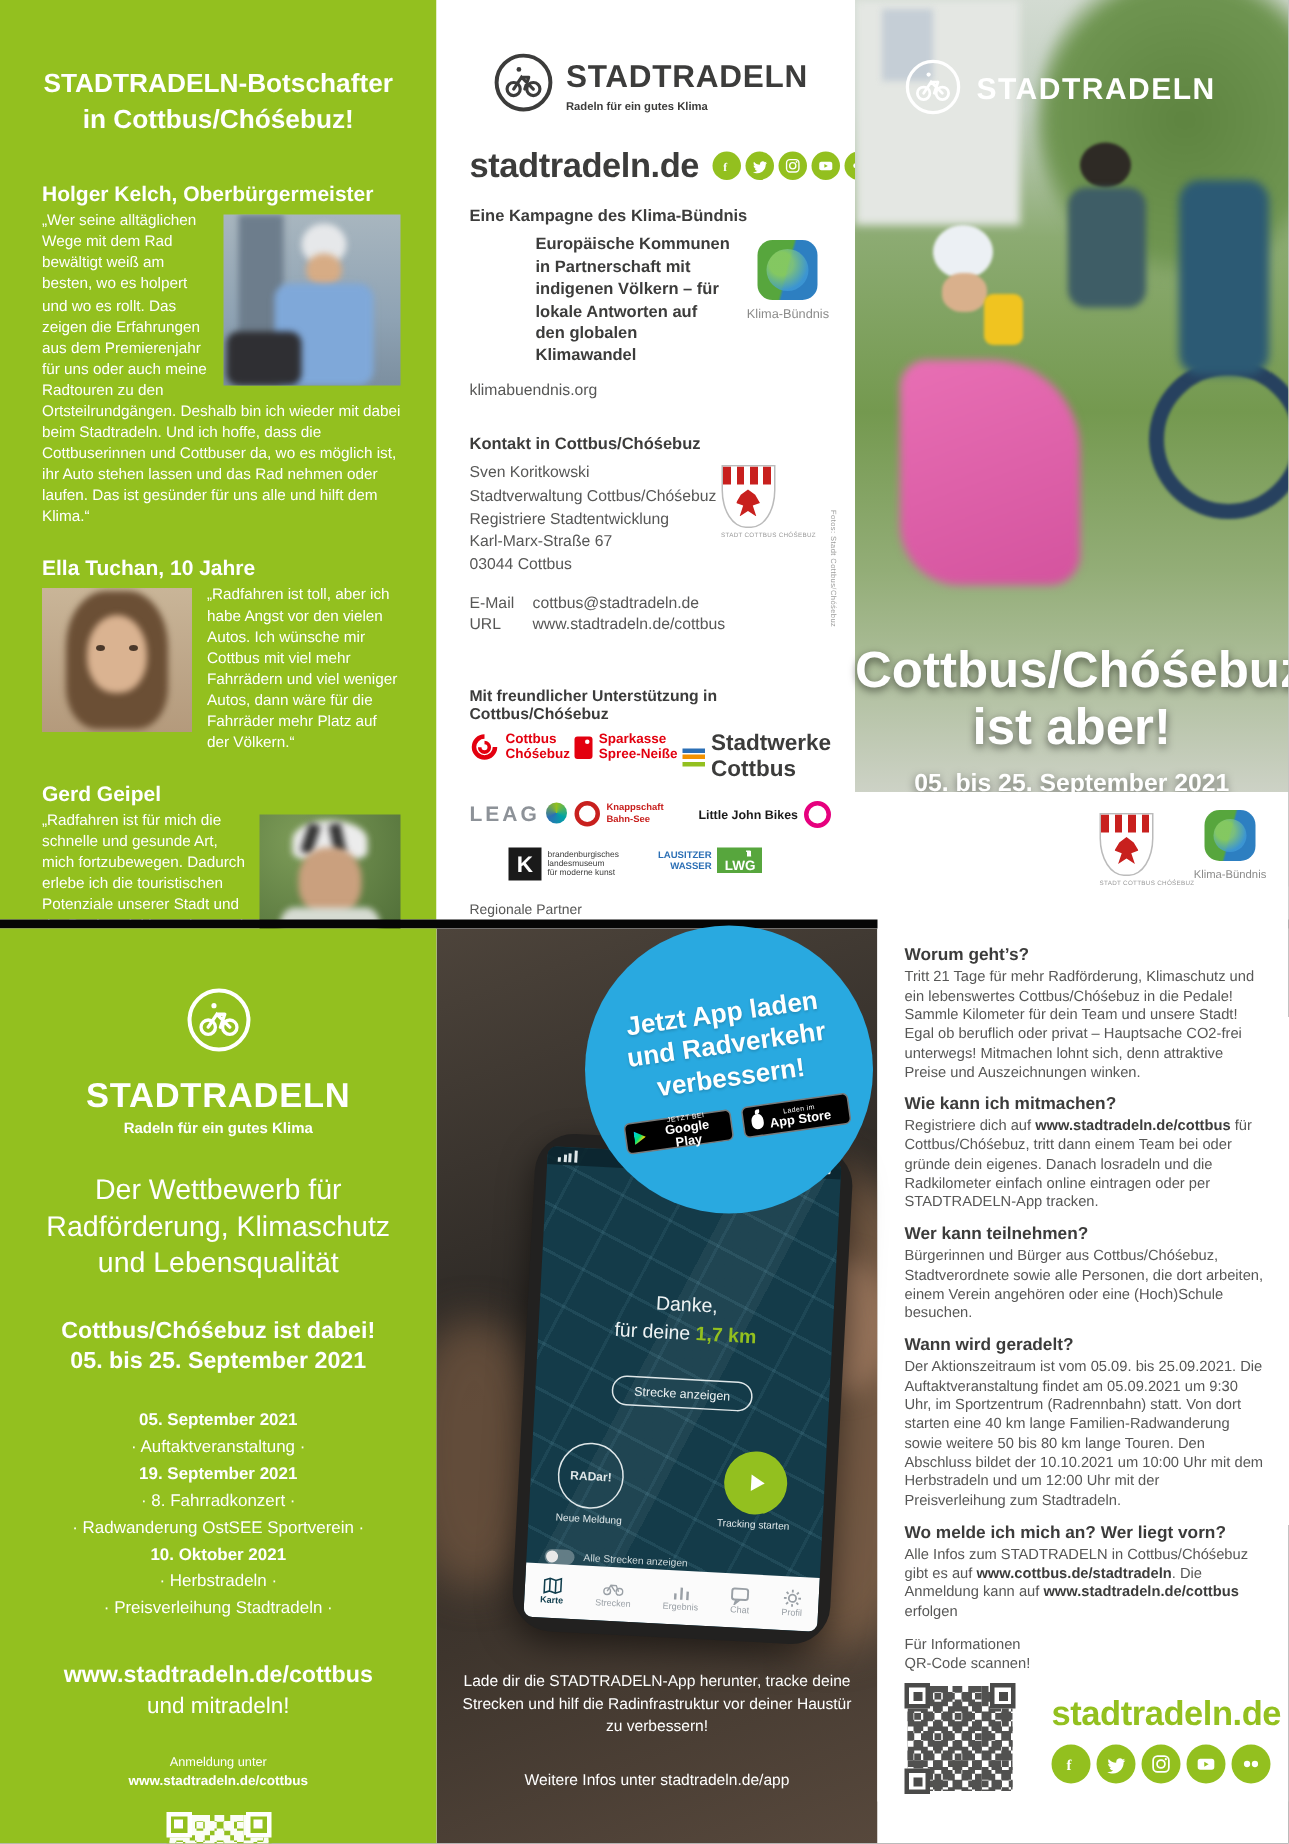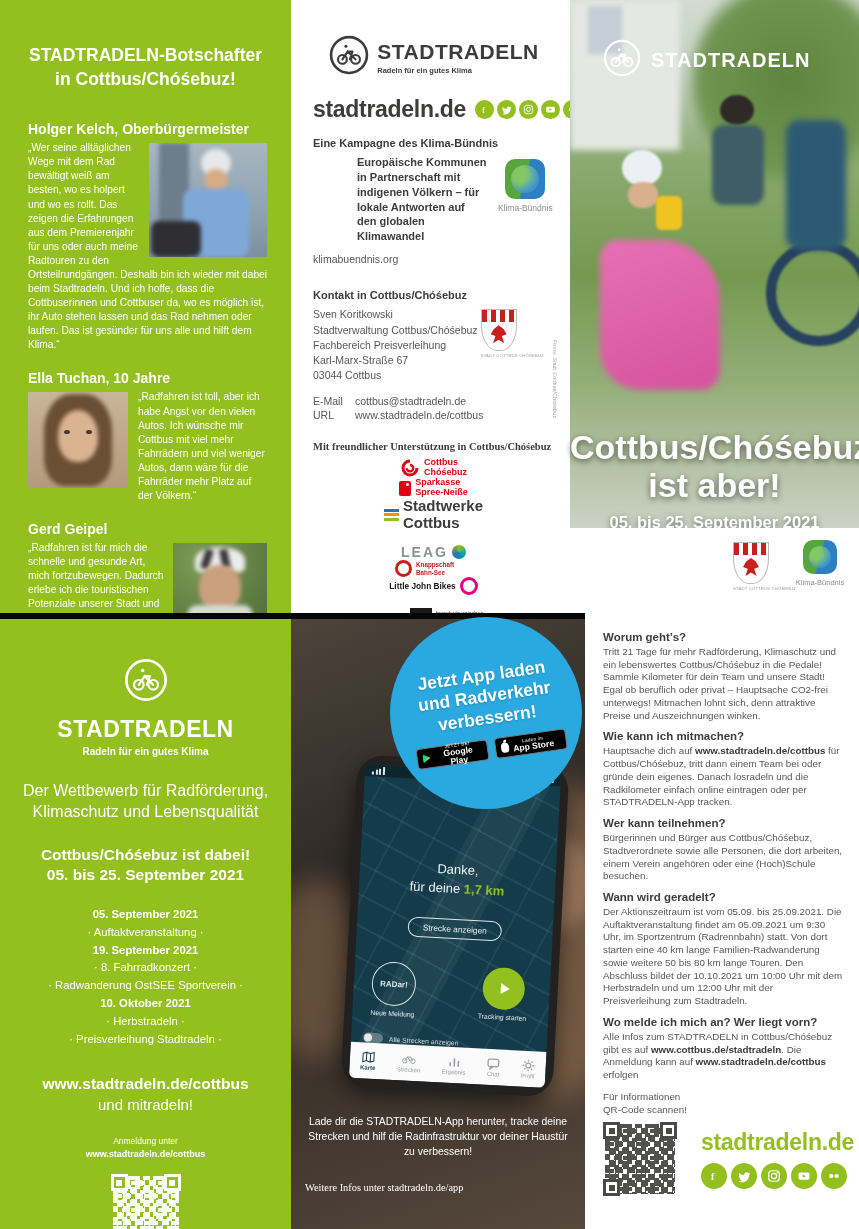--- a/index.html
+++ b/index.html
@@ -50,21 +50,21 @@
   .contact-row{display:flex;justify-content:space-between;}
   .crest{width:34px;height:40px;background:#fff;border:1px solid #bbb;border-radius:0 0 45% 45%/0 0 60% 60%;position:relative;overflow:hidden;}
   .crest:before{content:"";position:absolute;left:0;right:0;top:0;height:12px;
     background:repeating-linear-gradient(90deg,#c8201e 0 5px,#fff 5px 9px);}
   .crest:after{content:"";position:absolute;left:9px;top:15px;width:16px;height:18px;background:#c8201e;
     clip-path:polygon(50% 0,80% 20%,100% 50%,70% 60%,85% 100%,50% 80%,15% 100%,30% 60%,0 50%,20% 20%);}
   .crest-cap{font-size:4.2px;color:#9a9a9a;text-align:center;margin-top:2px;letter-spacing:.2px;}
   .kv{display:flex;font-size:10.5px;color:#575756;margin-top:2px;}
   .kv .k{width:42px;}
   
-  .lgrow{display:flex;align-items:center;justify-content:space-between;margin-bottom:13px;flex-direction:column;}
+  .lgrow{display:flex;align-items:flex-start;justify-content:space-between;margin-bottom:13px;}
   .lg{display:flex;align-items:center;gap:4px;}
   .lg .t1{display:block;line-height:1.1;}
   .lg-cottbus .t{font-size:9px;font-weight:bold;color:#e3000f;}
   .lg-sparkasse .t{font-size:9px;font-weight:bold;color:#e3000f;}
   .spk{width:12px;height:15px;background:#e3000f;border-radius:2px 2px 2px 2px;position:relative;}
   .spk:before{content:"";position:absolute;right:2px;top:2px;width:3px;height:3px;background:#fff;border-radius:50%;}
   .swbars span{display:block;width:15px;height:3px;margin:1.5px 0;}
   .lg-stadtwerke .t{font-size:15px;font-weight:bold;color:#3c3c3b;}
   .lg-leag .t{font-size:14px;font-weight:bold;color:#8d9298;letter-spacing:2px;}
   .pinwheel{width:14px;height:14px;border-radius:50%;background:conic-gradient(#93c01f,#00a3a6,#2b6fb5,#93c01f);}
@@ -100,21 +100,21 @@
   .tr-brand .wordmark{font-size:20px;letter-spacing:1px;}
   .tr-head{position:absolute;left:0;right:0;top:428px;text-align:center;color:#fff;
     text-shadow:0 2px 6px rgba(0,0,0,.55);}
   .tr-head .h1{font-size:34px;font-weight:bold;line-height:1.12;}
   .tr-head .dt{font-size:16.5px;font-weight:bold;margin-top:9px;}
   .tr-strip{position:absolute;left:0;top:528px;width:289px;height:85px;background:#fff;}
   
   .bl-inner{text-align:center;padding-top:38px;}
   .bl-brand .wordmark{font-size:23px;display:block;margin-top:9px;}
   .bl-brand .tagline{font-size:10px;display:block;margin-top:3px;}
-  .bl-slogan{font-size:16px;line-height:1.3;margin:24px 18px 0;}
+  .bl-slogan{font-size:19px;line-height:1.3;margin:24px 18px 0;}
   .bl-dabei{font-size:15.5px;font-weight:bold;line-height:1.3;margin-top:22px;}
   .events{margin-top:21px;font-size:11.3px;line-height:1.58;}
   .register{margin-top:25px;font-size:15px;line-height:1.35;}
   .register .b{font-size:15.5px;}
   .signup{margin-top:21px;font-size:8.5px;line-height:1.4;}
   .signup .b{font-size:9px;}
   
   .qr{position:relative;--m:#fff;--b:#93c01f;background:var(--b);}
   .qr .pat{position:absolute;inset:2px;opacity:.96;
     background:repeating-conic-gradient(var(--m) 0% 25%,transparent 0% 50%) 0 0/9px 9px,
@@ -163,21 +163,21 @@
   .act.track .cir svg{margin-left:2px;}
   .togglerow{position:absolute;left:12px;top:268px;display:flex;align-items:center;gap:6px;font-size:6.8px;color:#cfd9db;}
   .tgl{width:20px;height:10px;border-radius:6px;background:rgba(255,255,255,.3);position:relative;}
   .tgl i{position:absolute;left:1px;top:1px;width:8px;height:8px;border-radius:50%;background:#e8e8e8;}
   .pnav{position:absolute;left:0;right:0;bottom:0;height:36px;background:#fbfbfb;display:flex;
     align-items:center;justify-content:space-around;color:#9aa0a6;}
   .pnav .it{text-align:center;font-size:6px;line-height:1.1;}
   .pnav .it svg{display:block;margin:0 auto 1px;}
   .pnav .it.on{color:#123f4e;font-weight:bold;}
   .bm-footer{left:305px;top:1114px;width:266px;color:#fff;text-align:center;font-size:10.4px;line-height:1.45;z-index:4;}
-  .bm-more{left:305px;top:1182px;width:266px;color:#fff;font-size:10.4px;z-index:4;font-family:Liberation Serif, serif;}
+  .bm-more{left:305px;top:1182px;width:266px;color:#fff;text-align:center;font-size:10.4px;z-index:4;}
   
   .br-inner{padding:40px 16px 0 18px;}
   .sec h4{margin:0 0 3px;font-size:11.5px;color:#3c3c3b;}
   .sec p{margin:0 0 8px;font-size:9.8px;line-height:1.3;color:#575756;}
   .sec p .b{color:#3c3c3b;}
   .qr-hint{font-size:9.8px;color:#575756;line-height:1.35;margin:8px 0 6px;}
   .br-qrrow{display:flex;align-items:center;gap:24px;}
   .br-qr{width:74px;height:74px;--m:#4a4a49;--b:#fff;flex:none;}
   .br-site{font-size:23px;font-weight:bold;color:#93c01f;letter-spacing:-.3px;}
   .br-soc{display:flex;gap:4px;margin-top:7px;}
@@ -298,41 +298,41 @@
           <div class="klima-cap">Klima-Bündnis</div>
         </div>
       </div>
       <div class="small soft" style="margin-top:8px;">klimabuendnis.org</div>
 
       <div class="tm-h" style="margin-top:22px;">Kontakt in Cottbus/Chóśebuz</div>
       <div class="contact-row">
         <div class="small">
           <div>Sven Koritkowski</div>
           <div>Stadtverwaltung Cottbus/Chóśebuz</div>
-          <div>Fachbereich Preisverleihung</div>
+          <div>Registriere Stadtentwicklung</div>
           <div>Karl-Marx-Straße 67</div>
           <div>03044 Cottbus</div>
         </div>
         <div style="padding:2px 10px 0 0;">
           <div class="crest"></div>
           <div class="crest-cap">STADT COTTBUS CHÓŚEBUZ</div>
         </div>
       </div>
       <div style="margin-top:12px;">
         <div class="kv">
             <span class="k">E-Mail</span>
             <span>cottbus@stadtradeln.de</span>
           </div>
         <div class="kv">
             <span class="k">URL</span>
             <span>www.stadtradeln.de/cottbus</span>
           </div>
       </div>
 
-      <div class="tm-h" style="margin-top:20px;font-size:10.5px;font-family:Liberation Serif, serif;">Mit freundlicher Unterstützung in Cottbus/Chóśebuz</div>
+      <div class="tm-h" style="margin-top:36px;font-size:10.5px;">Mit freundlicher Unterstützung in Cottbus/Chóśebuz</div>
 
       <div class="lgrow">
         <span class="lg lg-cottbus">
           <svg width="20" height="20" viewBox="0 0 20 20" fill="none" stroke="#e3000f">
               <path d="M10 3a7 7 0 1 0 7 7" stroke-width="3"></path>
               <path d="M10 7a3.2 3.2 0 1 1-3.2 3.2" stroke-width="2.4"></path>
             </svg>
           <span class="t">
               <span class="t1 b">Cottbus</span>
               <span class="t1">Chóśebuz</span>
@@ -624,21 +624,21 @@
   <div class="abs bm-more">Weitere Infos unter stadtradeln.de/app</div>
 
   <div class="abs p-br">
     <div class="br-inner">
       <div class="sec">
         <h4 class="b">Worum geht’s?</h4>
         <p>Tritt 21 Tage für mehr Radförderung, Klimaschutz und ein lebenswertes Cottbus/Chóśebuz in die Pedale! Sammle Kilometer für dein Team und unsere Stadt! Egal ob beruflich oder privat – Hauptsache CO2-frei unterwegs! Mitmachen lohnt sich, denn attraktive Preise und Auszeichnungen winken.</p>
       </div>
       <div class="sec">
         <h4 class="b">Wie kann ich mitmachen?</h4>
-        <p><span>Hauptsache dich auf </span><span class="b">www.stadtradeln.de/cottbus</span><span> für Cottbus/Chóśebuz, tritt dann einem Team bei oder gründe dein eigenes. Danach losradeln und die Radkilometer einfach online eintragen oder per STADTRADELN-App tracken.</span></p>
+        <p><span>Registriere dich auf </span><span class="b">www.stadtradeln.de/cottbus</span><span> für Cottbus/Chóśebuz, tritt dann einem Team bei oder gründe dein eigenes. Danach losradeln und die Radkilometer einfach online eintragen oder per STADTRADELN-App tracken.</span></p>
       </div>
       <div class="sec">
         <h4 class="b">Wer kann teilnehmen?</h4>
         <p>Bürgerinnen und Bürger aus Cottbus/Chóśebuz, Stadtverordnete sowie alle Personen, die dort arbeiten, einem Verein angehören oder eine (Hoch)Schule besuchen.</p>
       </div>
       <div class="sec">
         <h4 class="b">Wann wird geradelt?</h4>
         <p>Der Aktionszeitraum ist vom 05.09. bis 25.09.2021. Die Auftaktveranstaltung findet am 05.09.2021 um 9:30 Uhr, im Sportzentrum (Radrennbahn) statt. Von dort starten eine 40 km lange Familien-Radwanderung sowie weitere 50 bis 80 km lange Touren. Den Abschluss bildet der 10.10.2021 um 10:00 Uhr mit dem Herbstradeln und um 12:00 Uhr mit der Preisverleihung zum Stadtradeln.</p>
       </div>
       <div class="sec">

